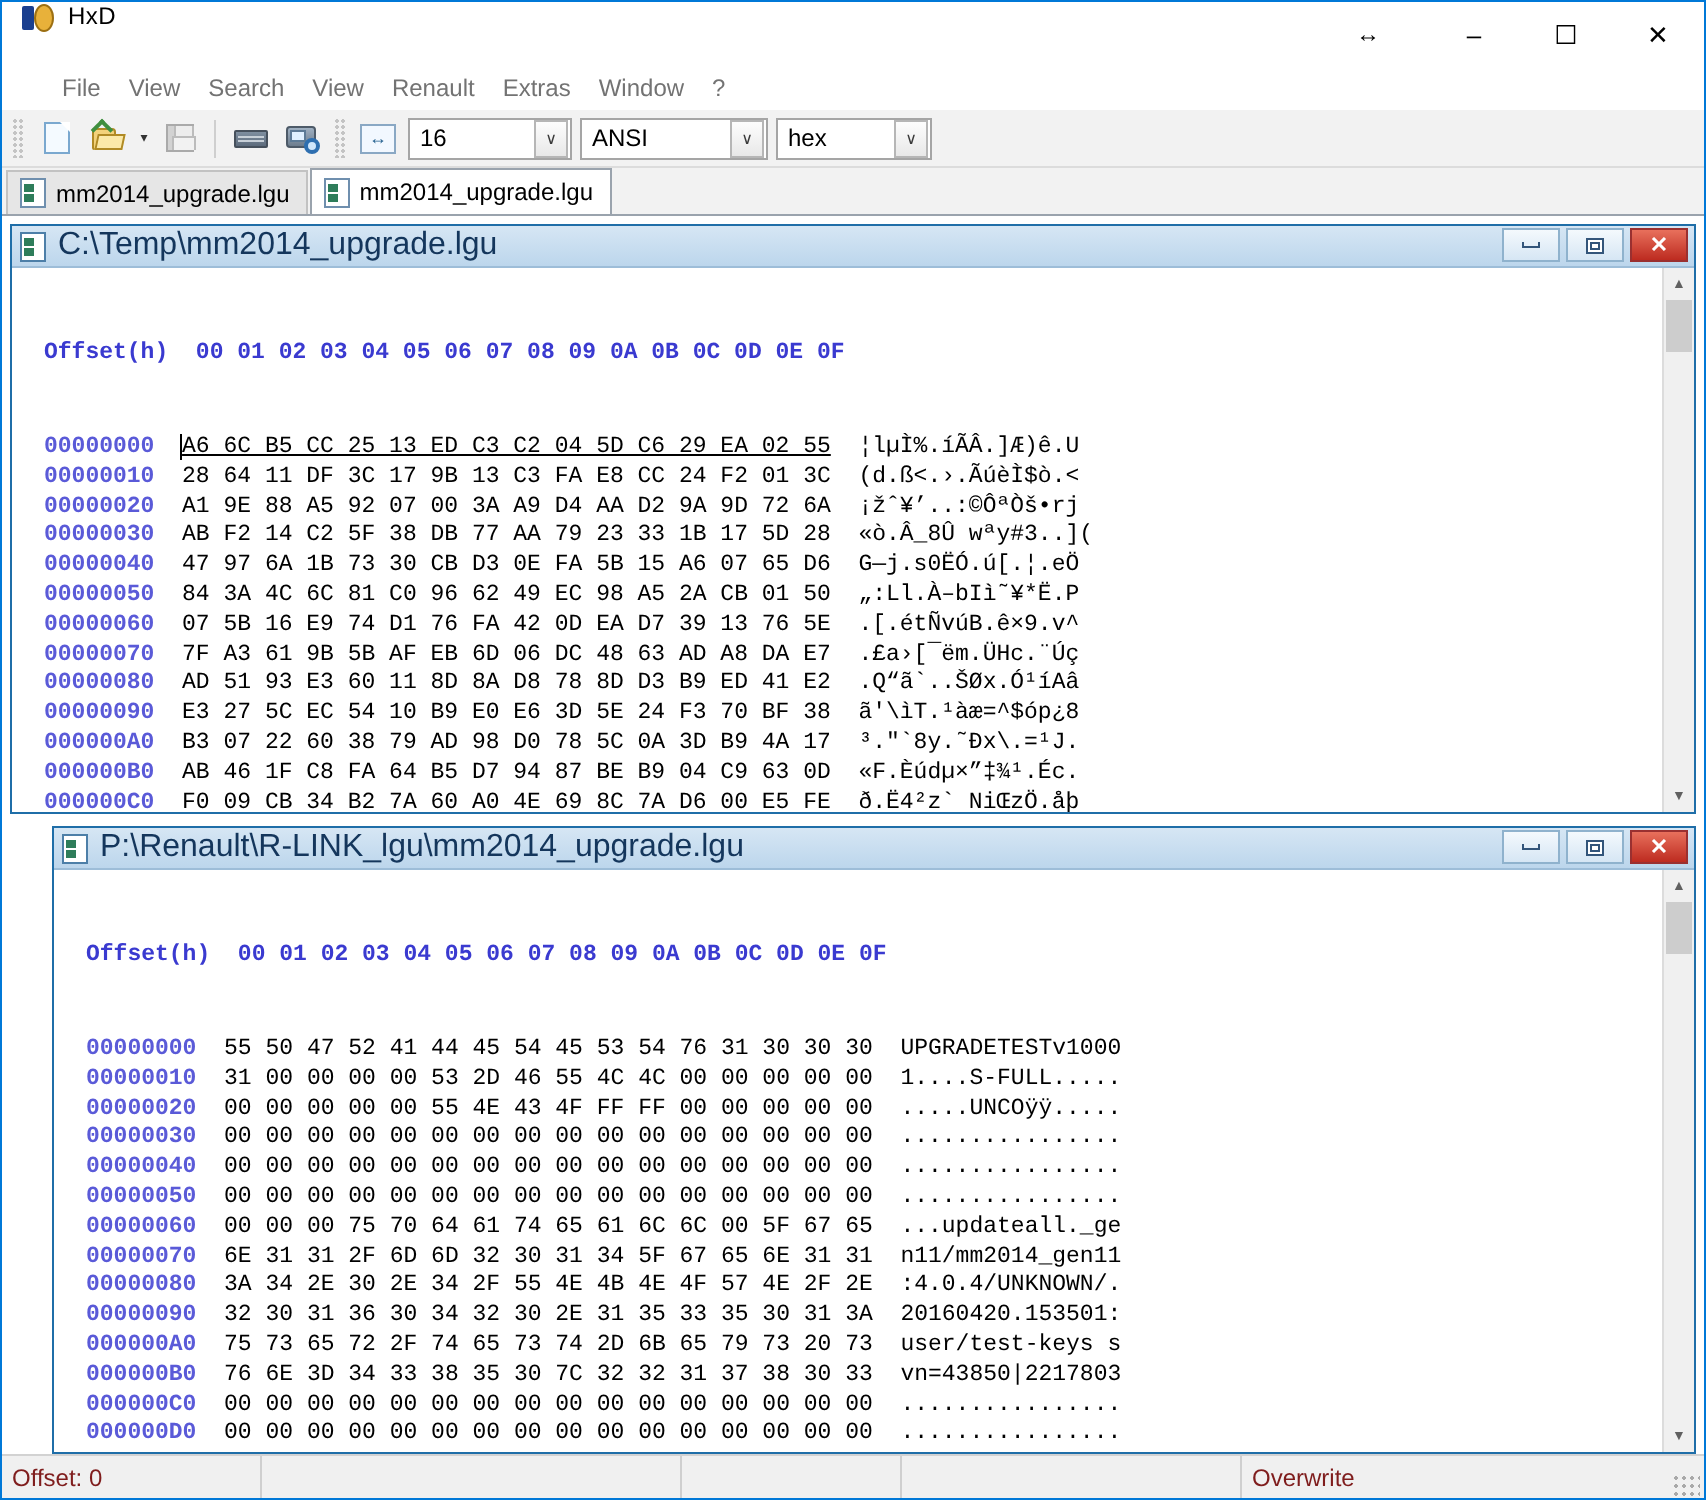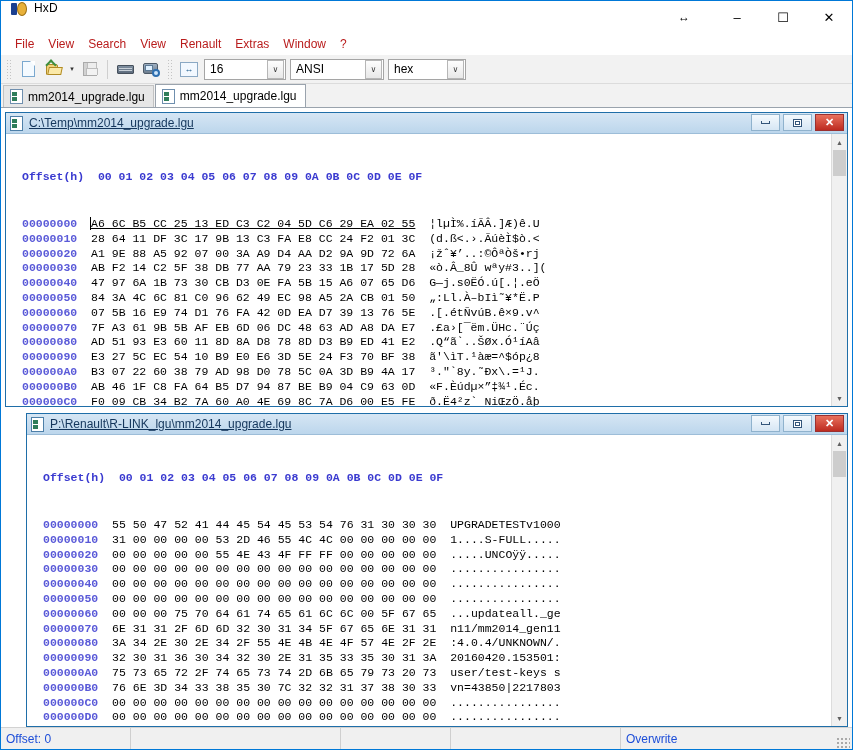--- a/index.html
+++ b/index.html
@@ -58,24 +58,24 @@
     background: transparent;
   }
   .win-btn.restore-hint { width: 60px; font-size: 12px; }
 
   
   .menubar {
     height: 22px;
     background: #ffffff;
     display: flex;
     align-items: center;
-    padding-left: 7px;
+    padding-left: 23px;
     flex: 0 0 22px;
     font-size: 12px;
-    color: #b91c1c;
+    color: #737373;
   }
   .menubar .mi {
     padding: 2px 7px;
     white-space: nowrap;
   }
 
   
   .toolbar {
     height: 29px;
     background: #f2f2f2;
@@ -306,23 +306,22 @@
     margin-right: 6px;
     flex: 0 0 13px;
   }
   .child-title .ct-icon:before {
     content:""; position:absolute; left:1px; top:2px; width:5px; height:4px; background:#2e7d5a;
   }
   .child-title .ct-icon:after {
     content:""; position:absolute; left:1px; top:7px; width:5px; height:4px; background:#2e7d5a;
   }
   .child-title .ct-text {
-    font-size: 12px; color: #14365c;
+    font-size: 16px; color: #14365c;
     white-space: nowrap;
-    text-decoration: underline;
   }
   .child-ctrls {
     position: absolute; right: 3px; top: 1px;
     display: flex; gap: 3px;
   }
   .cbtn2 {
     width: 29px; height: 17px;
     border: 1px solid #8fb2cd;
     background: linear-gradient(#f4f9fd,#d6e6f4);
     display: flex; align-items: center; justify-content: center;
@@ -412,21 +411,21 @@
 
   
   .statusbar {
     height: 22px;
     flex: 0 0 22px;
     background: #f0f0f0;
     border-top: 1px solid #d2d2d2;
     display: flex;
     align-items: stretch;
     font-size: 12px;
-    color: #1d4ed8;
+    color: #7f1d1d;
   }
   .sb-cell {
     display: flex; align-items: center;
     padding-left: 5px;
     border-right: 1px solid #cfcfcf;
     white-space: nowrap;
   }
   .sb-offset { width: 130px; }
   .sb-blank1 { width: 210px; }
   .sb-blank2 { width: 110px; }

